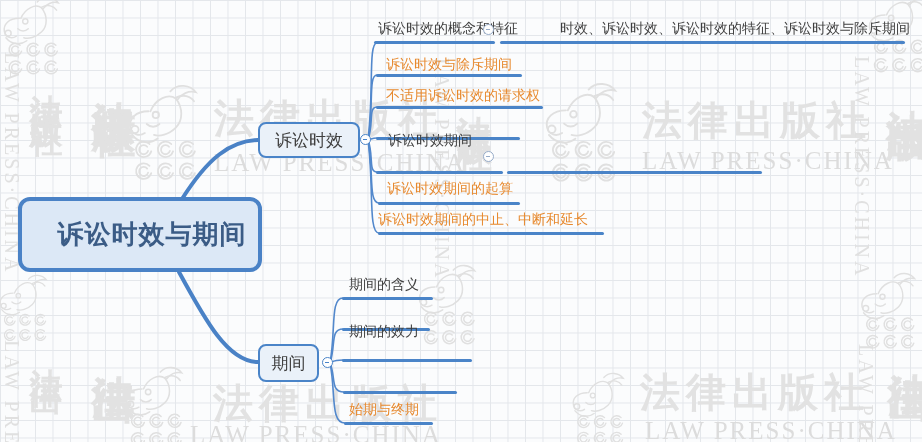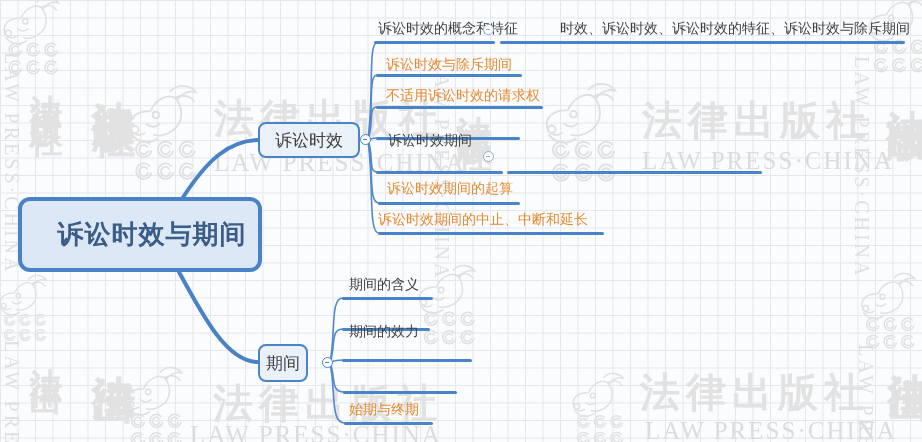--- a/index.html
+++ b/index.html
@@ -162,21 +162,21 @@
 
   <div class="node root" style="left:18px;top:197px;width:244px;height:75px">
     <span>诉讼时效与期间</span>
   </div>
 
   <div class="node" style="left:258px;top:122px;width:102px;height:36px">
     <span>诉讼时效</span>
   </div>
   <div class="collapse" style="left:360px;top:134px"></div>
 
-  <div class="node" style="left:258px;top:344px;width:50px;height:38px">
+  <div class="node" style="left:258px;top:344px;width:61px;height:38px">
     <span>期间</span>
   </div>
   <div class="collapse" style="left:322px;top:357px"></div>
 
   <div class="topic" style="left:378px;top:20px">诉讼时效的概念和特征</div>
   <div class="collapse rcircle" style="left:483px;top:24px"></div>
   <div class="topic" style="left:560px;top:20px">时效、诉讼时效、诉讼时效的特征、诉讼时效与除斥期间</div>
 
   <div class="topic orange" style="left:386px;top:56px">诉讼时效与除斥期间</div>
   <div class="topic orange" style="left:386px;top:87px">不适用诉讼时效的请求权</div>

